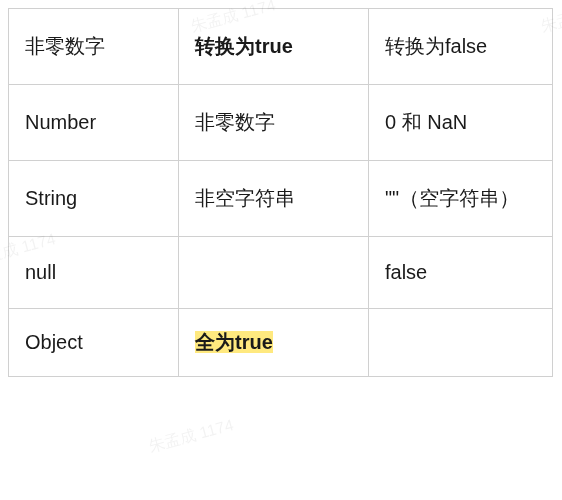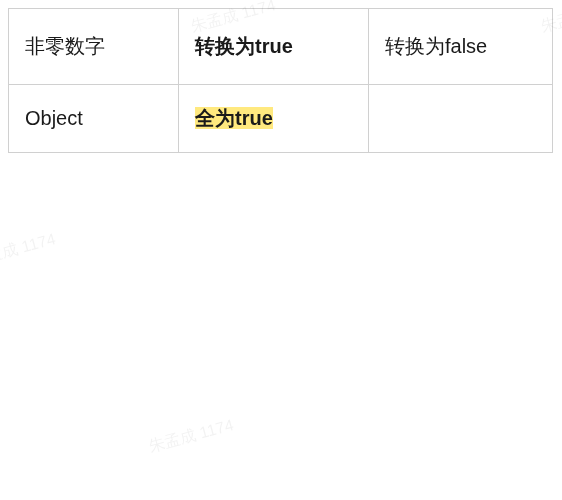--- a/index.html
+++ b/index.html
@@ -66,19 +66,34 @@
 
 <table>
   <thead>
     <tr>
       <th class="col1">非零数字</th>
       <th class="col2">转换为true</th>
       <th class="col3">转换为false</th>
     </tr>
   </thead>
   <tbody>
+    <tr>
+      <td>Number</td>
+      <td>非零数字</td>
+      <td>0 和 NaN</td>
+    </tr>
+    <tr>
+      <td>String</td>
+      <td>非空字符串</td>
+      <td>""（空字符串）</td>
+    </tr>
+    <tr>
+      <td>null</td>
+      <td></td>
+      <td>false</td>
+    </tr>
     <tr class="row-obj">
       <td>Object</td>
       <td><span class="highlight">全为true</span></td>
       <td></td>
     </tr>
   </tbody>
 </table>
 
 </body></html>

